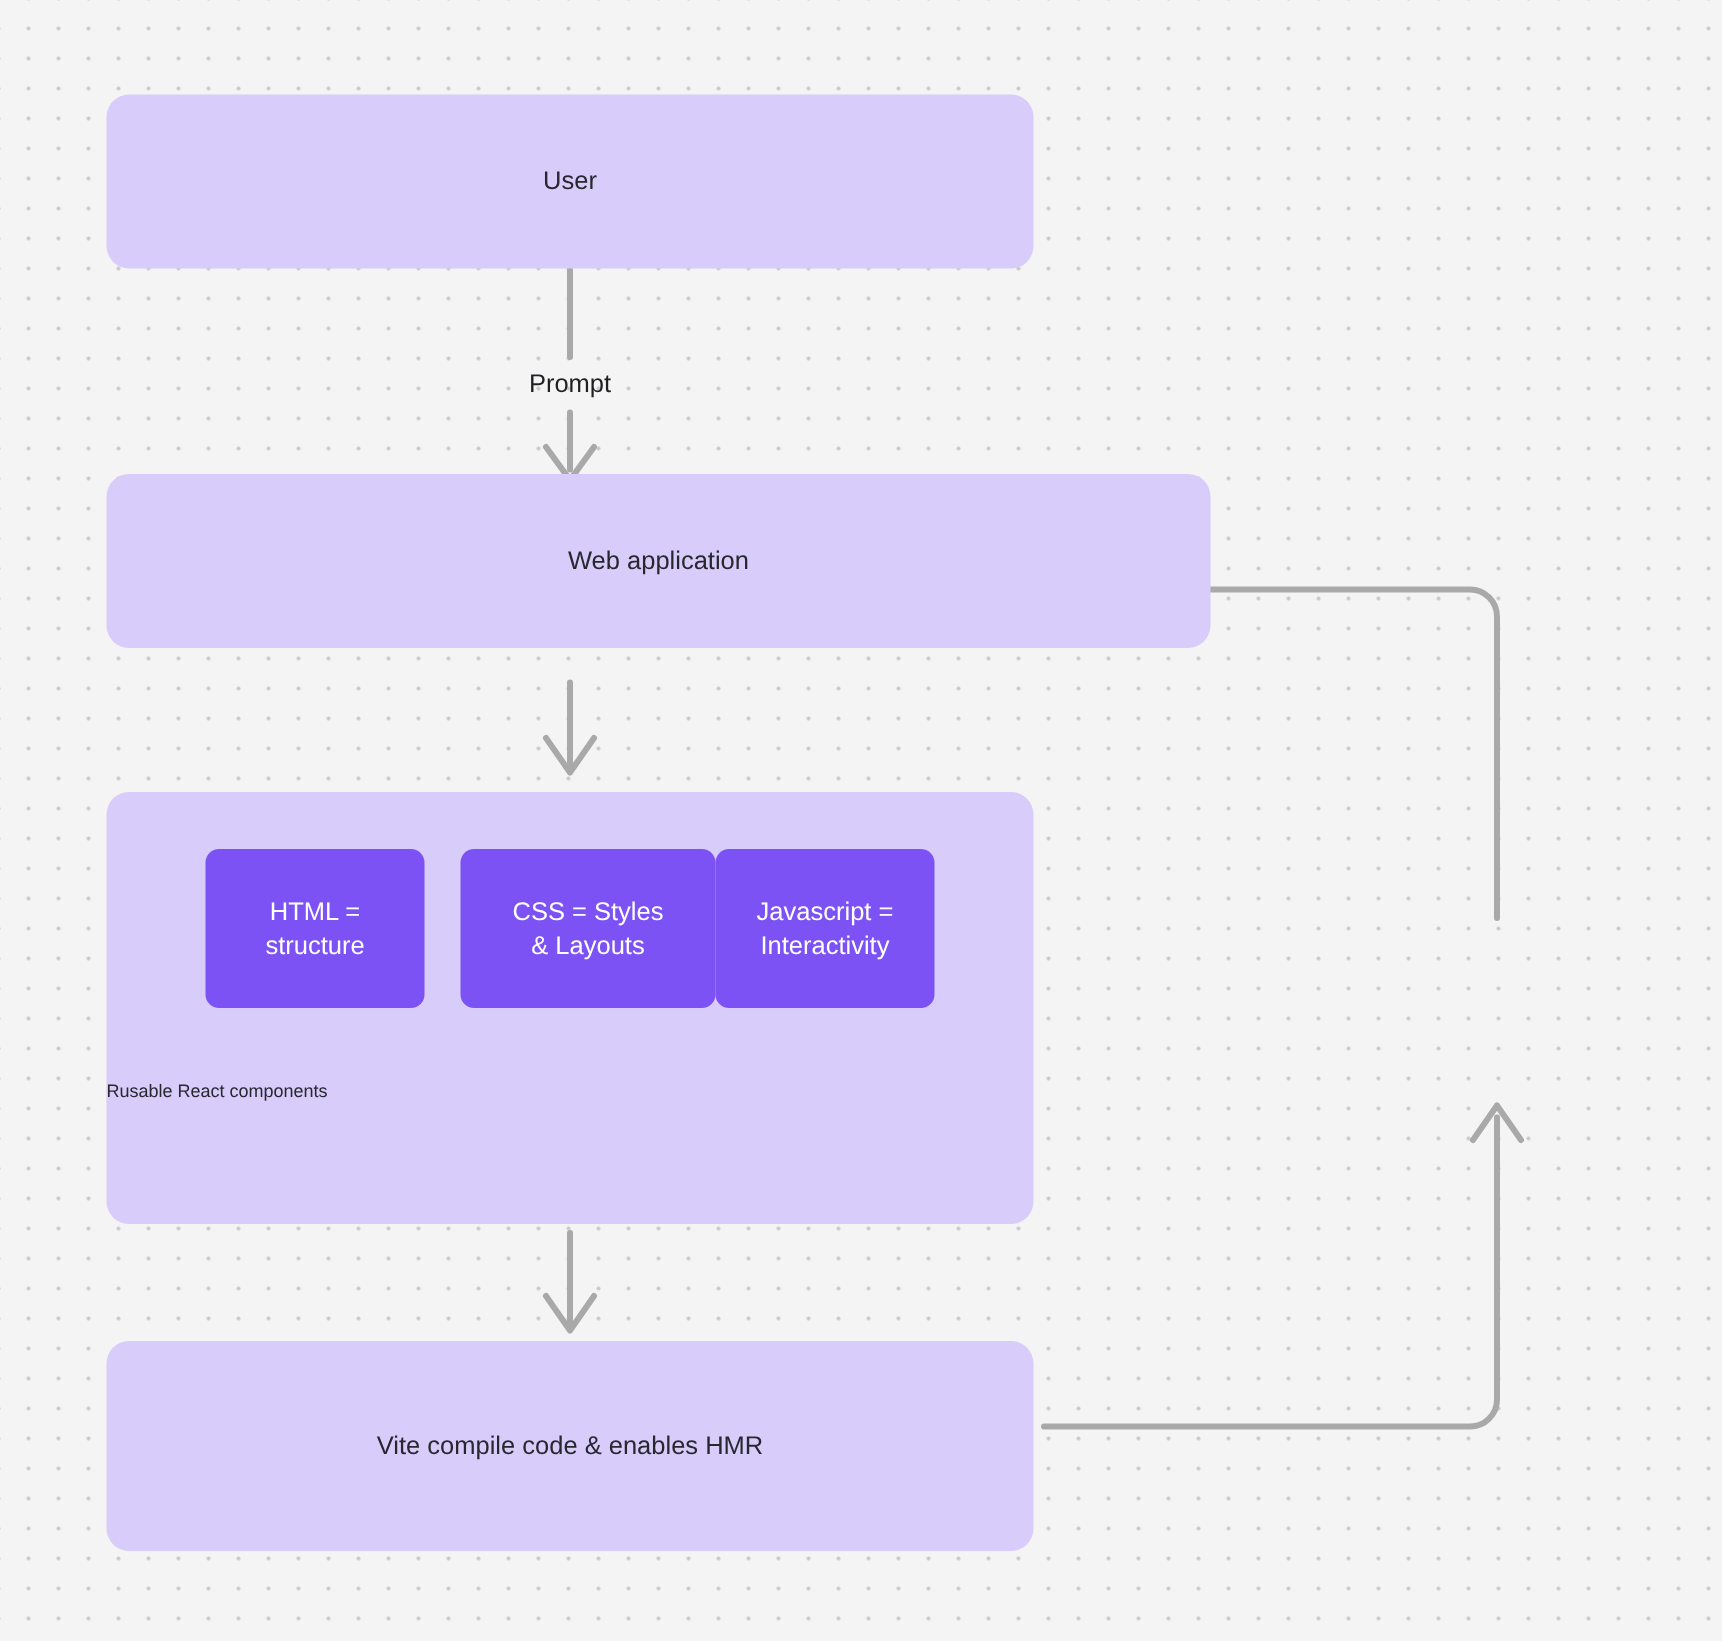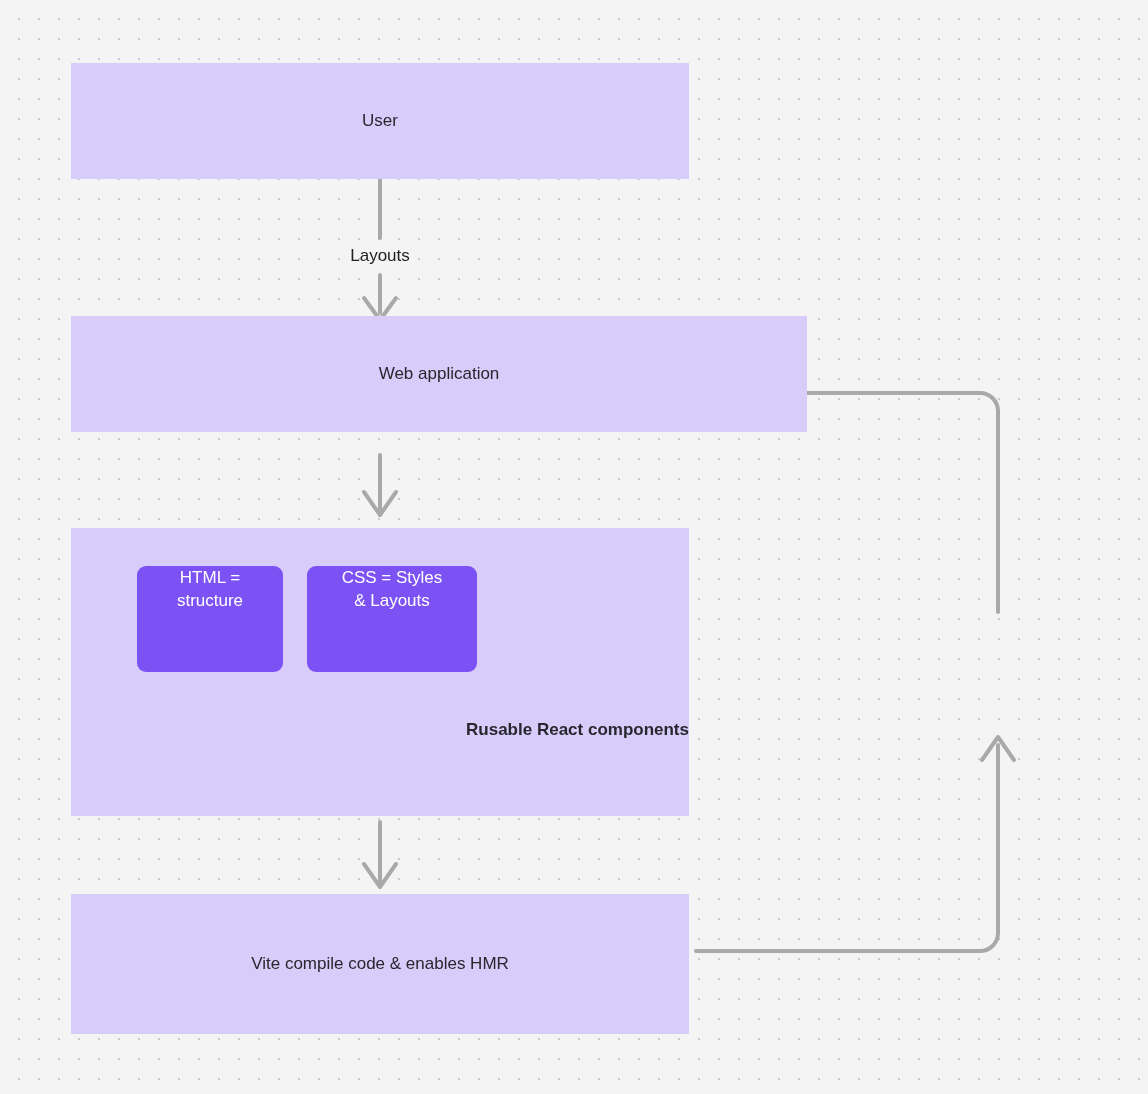--- a/index.html
+++ b/index.html
@@ -14,48 +14,48 @@
     background-color: #f4f4f4;
     background-image: radial-gradient(circle, #c9c9c9 1.1px, transparent 1.2px);
     background-size: 20px 20px;
     background-position: 9px 9px;
     overflow: hidden;
     font-family: "Liberation Sans", "DejaVu Sans", sans-serif;
   }
   .node {
     position: absolute;
     box-sizing: border-box;
-    border-radius: 0;
+    border-radius: 15px;
     background: #d8ccfa;
     display: flex;
     align-items: center;
     justify-content: center;
   }
   .node-label {
     font-size: 17px;
     color: #27272e;
     text-align: center;
     line-height: 1.35;
     white-space: pre-line;
   }
   .node-top-label {
     position: absolute;
     left: 0;
     right: 0;
-    text-align: right;
-    font-size: 17px;
+    text-align: left;
+    font-size: 12px;
     color: #27272e;
-    font-weight: bold;
   }
   .chip {
     position: absolute;
     box-sizing: border-box;
     border-radius: 9px;
     background: #7c52f4;
     display: flex;
+    align-items: center;
     justify-content: center;
   }
   .chip-label {
     font-size: 17px;
     color: #ffffff;
     text-align: center;
     line-height: 1.38;
     white-space: pre-line;
   }
   .edge-label {
@@ -110,35 +110,39 @@
     <g>
       <path d="M 998 612 V 411 A 18 18 0 0 0 980 393 H 707" fill="none" stroke="#a9a9a9" stroke-width="4" stroke-linecap="round" stroke-linejoin="round"></path>
       <polyline points="722,377 699,393 722,409" fill="none" stroke="#a9a9a9" stroke-width="4" stroke-linecap="round" stroke-linejoin="round"></polyline>
     </g>
   </svg>
 
   <div class="node" style="left:71px; top:63px; width:618px; height:116px;">
     <span class="node-label">User</span>
   </div>
 
-  <div class="edge-label" style="left:300px; top:246px; width:160px;">Layouts</div>
+  <div class="edge-label" style="left:300px; top:246px; width:160px;">Prompt</div>
 
   <div class="node" style="left:71px; top:316px; width:736px; height:116px;">
     <span class="node-label">Web application</span>
   </div>
 
   <div class="node" style="left:71px; top:528px; width:618px; height:288px; display:block;">
     <div class="chip" style="left:66px; top:38px; width:146px; height:106px; position:absolute;">
       <span class="chip-label">HTML =
 structure</span>
     </div>
     <div class="chip" style="left:236px; top:38px; width:170px; height:106px; position:absolute;">
       <span class="chip-label">CSS = Styles
 &amp; Layouts</span>
     </div>
+    <div class="chip" style="left:406px; top:38px; width:146px; height:106px; position:absolute;">
+      <span class="chip-label">Javascript =
+Interactivity</span>
+    </div>
     <div class="node-top-label" style="top:192px;">Rusable React components</div>
   </div>
 
   <div class="node" style="left:71px; top:894px; width:618px; height:140px;">
     <span class="node-label">Vite compile code &amp; enables HMR</span>
   </div>
 
 
 </div>
 

